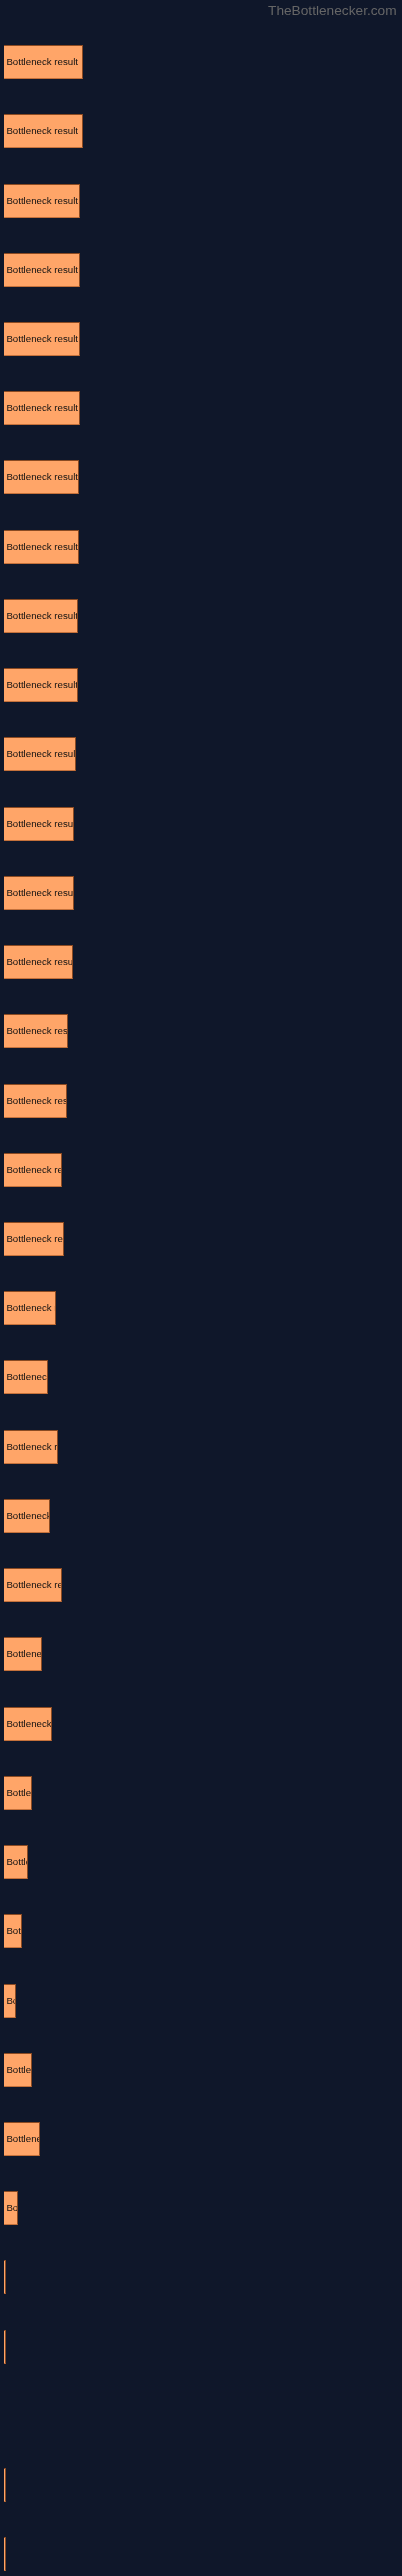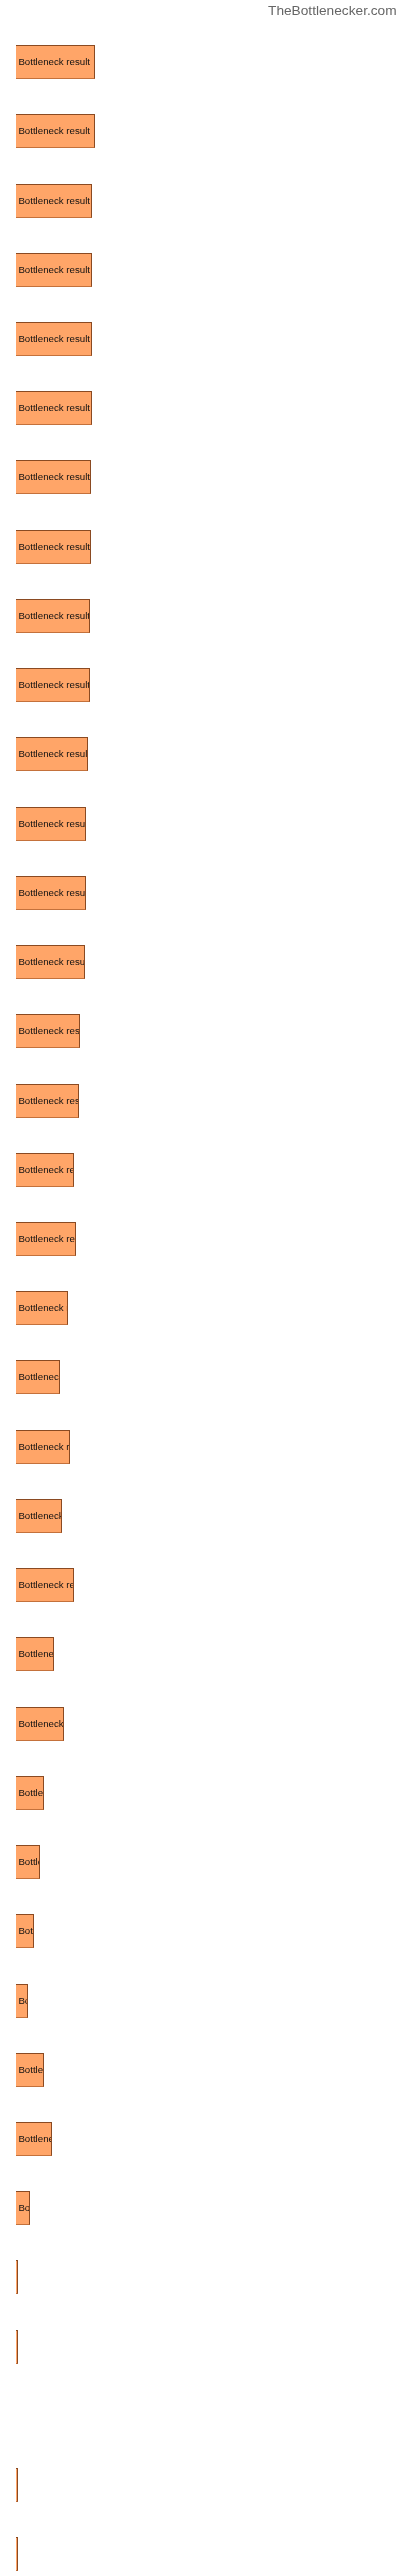--- a/index.html
+++ b/index.html
@@ -15,40 +15,39 @@
     overflow: hidden;
     font-family: "Liberation Sans", sans-serif;
     -webkit-font-smoothing: antialiased;
   }
   #chart-root {
     position: absolute;
     left: 0;
     top: 0;
     width: 403px;
     height: 2576px;
-    background: #ffffff;
+    background: #0f172a;
   }
   .site-title {
     position: absolute;
     right: 6.4px;
     top: 1.6px;
     color: #666666;
     font-size: 13.7px;
     font-family: "Liberation Sans", sans-serif;
     letter-spacing: 0px;
     white-space: nowrap;
     line-height: 17.7px;
   }
   .bars-layer {
     position: absolute;
     left: 0;
     top: 0;
     width: 387px;
     height: 2576px;
-    margin-left: 12px;
   }
   .bar-row {
     position: absolute;
     left: 4px;
     box-sizing: border-box;
     background: #ffa568;
     border-top: 1.6px solid #8a4a22;
     border-right: 0.8px solid #8a4a22;
     border-bottom: 0.8px solid #c4713b;
     overflow: hidden;

